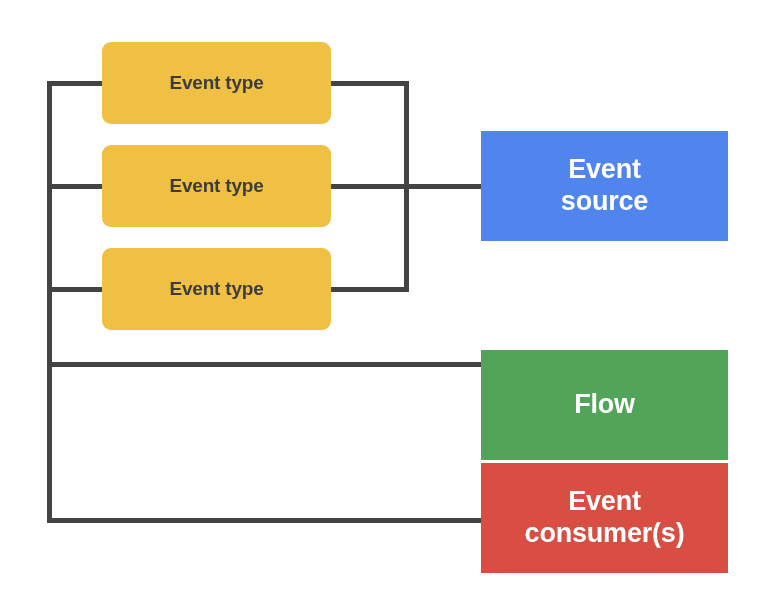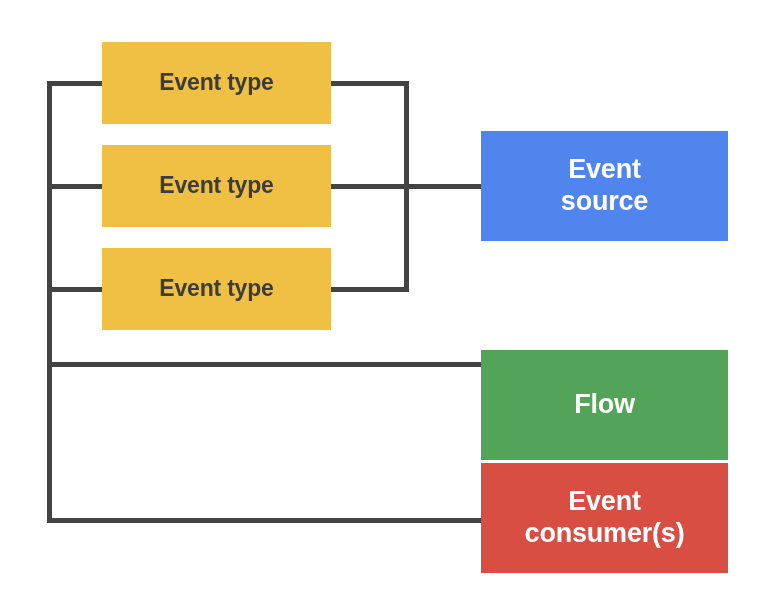--- a/index.html
+++ b/index.html
@@ -41,23 +41,24 @@
     display: block;
     white-space: pre-line;
   }
 
   .node-event-type {
     left: 102px;
     width: 229px;
     height: 82px;
     background: #F0C044;
     color: #3C3C3C;
-    font-size: 23px;
+    font-size: 19px;
     font-weight: bold;
     letter-spacing: -0.2px;
+    border-radius: 9px;
   }
   .evt1 { top: 42px; }
   .evt2 { top: 145px; }
   .evt3 { top: 248px; }
 
   .node-right {
     left: 481px;
     width: 247px;
     height: 110px;
     color: #ffffff;

